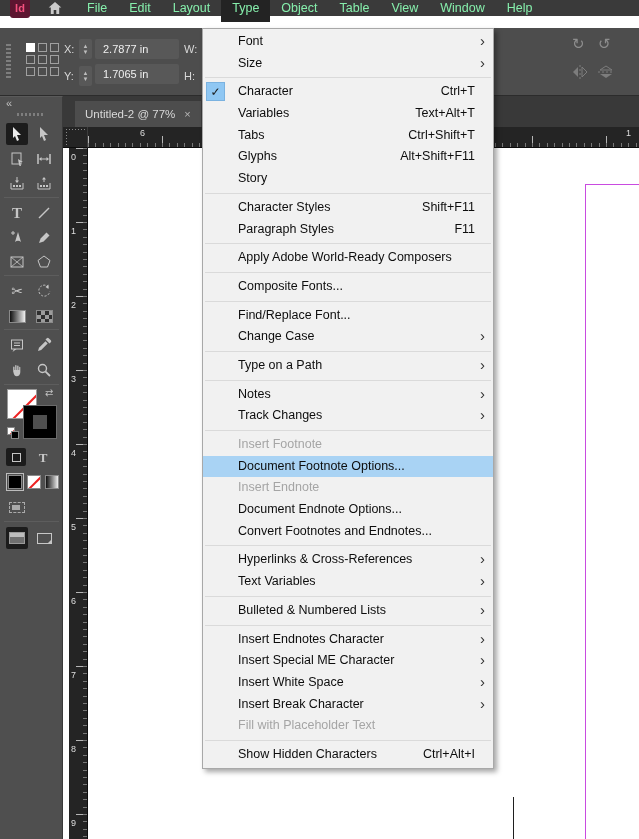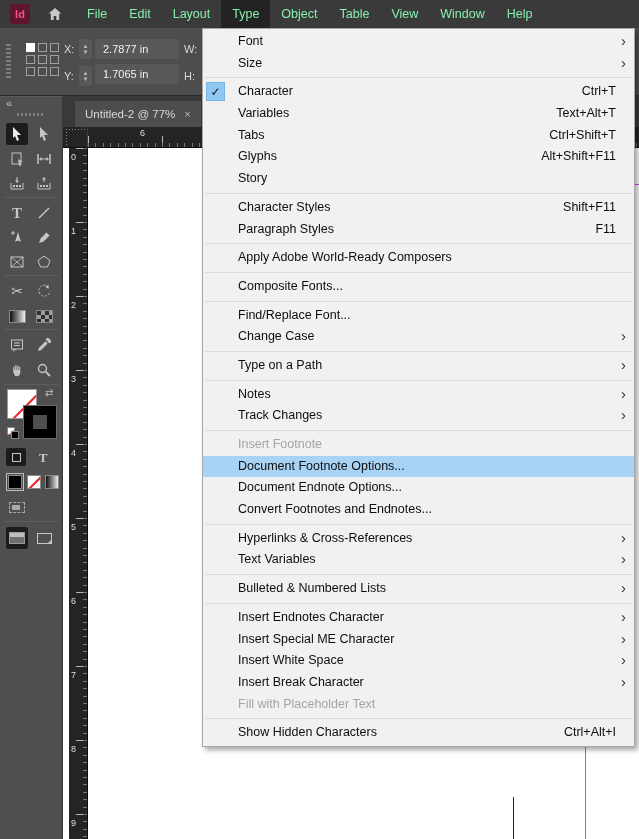--- a/index.html
+++ b/index.html
@@ -1,20 +1,20 @@
 <!DOCTYPE html>
 <html><head>
 <meta charset="utf-8">
 <style>
   html,body{margin:0;padding:0;background:#2a2a2a;}
   *{box-sizing:border-box;font-family:"Liberation Sans",sans-serif;}
   #app{position:relative;width:639px;height:839px;background:#fff;overflow:hidden;-webkit-font-smoothing:antialiased;}
 
   
-  .menubar{position:absolute;left:0;top:0;width:639px;height:28px;background:#3a3a3a;display:flex;align-items:center;z-index:20;}
+  .menubar{position:absolute;left:0;top:0;width:639px;height:16px;background:#3a3a3a;display:flex;align-items:center;z-index:20;}
   .app-logo{margin-left:10px;width:20px;height:20px;border-radius:3px;background:#5d1530;color:#f6517f;font-size:11px;font-weight:bold;display:flex;align-items:center;justify-content:center;}
   .home-btn{margin-left:16px;width:18px;height:18px;display:flex;align-items:center;justify-content:center;}
   .mb-items{display:flex;margin-left:12px;height:28px;}
   .mb-item{padding:0 11px;line-height:28px;font-size:12.5px;color:#86efac;cursor:default;}
   .mb-item.active{background:#232323;}
 
   
   .cpanel{position:absolute;left:0;top:28px;width:639px;height:68px;background:#4d4d4d;border-bottom:1px solid #2c2c2c;z-index:5;}
   .grip-v{position:absolute;left:6px;top:16px;width:5px;height:36px;background:repeating-linear-gradient(to bottom,#7e7e7e 0 2px,transparent 2px 4px);}
   .proxy{position:absolute;left:26px;top:15px;display:grid;grid-template-columns:repeat(3,9px);grid-template-rows:repeat(3,9px);gap:3px;}
@@ -84,21 +84,21 @@
     background-size:4px 100%,11px 100%;background-position:right top,right top;background-repeat:no-repeat;}
   .vruler .num{position:absolute;left:2px;font-size:9px;color:#dedede;}
 
   
   .canvas{position:absolute;left:88px;top:148px;width:551px;height:691px;background:#ffffff;}
   .guide-v{position:absolute;background:#c94be0;width:1px;}
   .guide-h{position:absolute;background:#c94be0;height:1px;}
   .page-edge-v{position:absolute;background:#1f1f1f;width:1px;}
 
   
-  .menu{position:absolute;left:202px;top:28px;width:433px;background:#f1f1f1;border:1px solid #a8a8a8;box-shadow:3px 3px 5px rgba(0,0,0,.35);z-index:50;padding:2px 0;}
+  .menu{position:absolute;left:202px;top:28px;width:292px;background:#f1f1f1;border:1px solid #a8a8a8;box-shadow:3px 3px 5px rgba(0,0,0,.35);z-index:50;padding:2px 0;}
   .menu-item{position:relative;height:21.7px;line-height:21.7px;font-size:12.5px;color:#0d0d0d;padding-left:35px;white-space:nowrap;}
   .menu-item.disabled{color:#a5a5a5;}
   .menu-item.highlighted{background:#a9d3f4;}
   .menu-item .shortcut{position:absolute;right:18px;top:0;}
   .menu-item .sub-arrow{position:absolute;right:8px;top:-1px;font-size:15px;color:#333;}
   .menu-item .check{position:absolute;left:3px;top:1px;width:19px;height:19px;background:#8fc7f3;border:1px solid #7ab2e0;color:#1a1a1a;font-size:12px;line-height:18px;text-align:center;}
   .menu-sep{height:1px;background:#dadada;margin:3px 2px;}
 </style>
 </head>
 <body>
@@ -411,20 +411,21 @@
       <div class="menu-item"><span>Find/Replace Font...</span></div>
       <div class="menu-item"><span>Change Case</span><span class="sub-arrow">›</span></div>
       <div class="menu-sep"></div>
       <div class="menu-item"><span>Type on a Path</span><span class="sub-arrow">›</span></div>
       <div class="menu-sep"></div>
       <div class="menu-item"><span>Notes</span><span class="sub-arrow">›</span></div>
       <div class="menu-item"><span>Track Changes</span><span class="sub-arrow">›</span></div>
       <div class="menu-sep"></div>
       <div class="menu-item disabled"><span>Insert Footnote</span></div>
       <div class="menu-item highlighted"><span>Document Footnote Options...</span></div>
+      <div class="menu-item disabled"><span>Insert Endnote</span></div>
       <div class="menu-item"><span>Document Endnote Options...</span></div>
       <div class="menu-item"><span>Convert Footnotes and Endnotes...</span></div>
       <div class="menu-sep"></div>
       <div class="menu-item"><span>Hyperlinks &amp; Cross-References</span><span class="sub-arrow">›</span></div>
       <div class="menu-item"><span>Text Variables</span><span class="sub-arrow">›</span></div>
       <div class="menu-sep"></div>
       <div class="menu-item"><span>Bulleted &amp; Numbered Lists</span><span class="sub-arrow">›</span></div>
       <div class="menu-sep"></div>
       <div class="menu-item"><span>Insert Endnotes Character</span><span class="sub-arrow">›</span></div>
       <div class="menu-item"><span>Insert Special ME Character</span><span class="sub-arrow">›</span></div>

